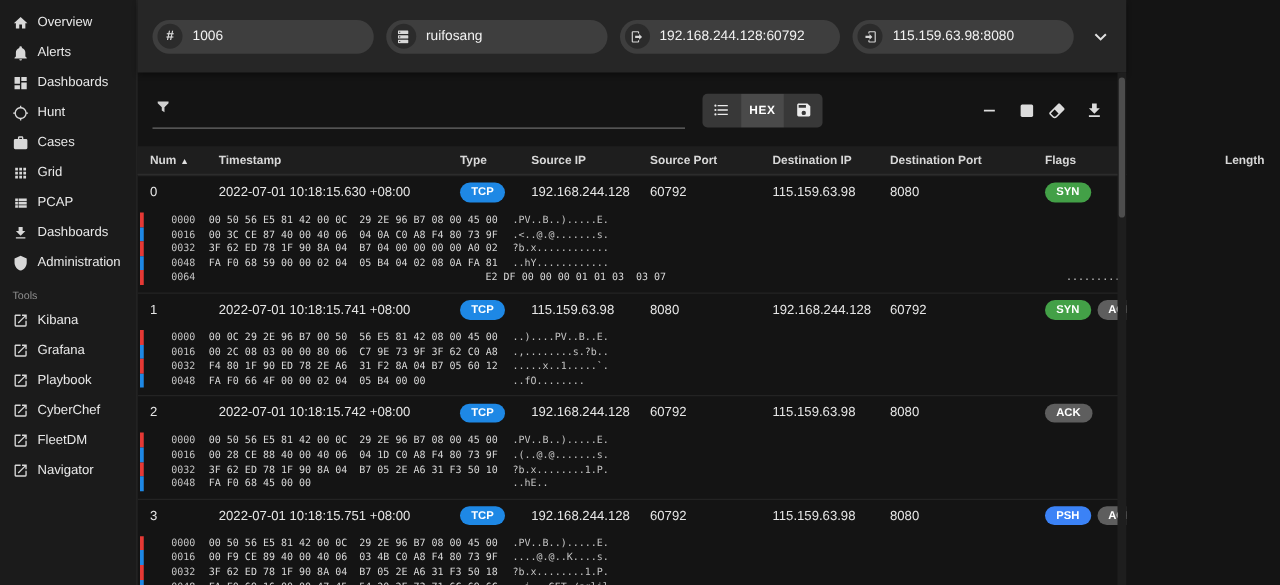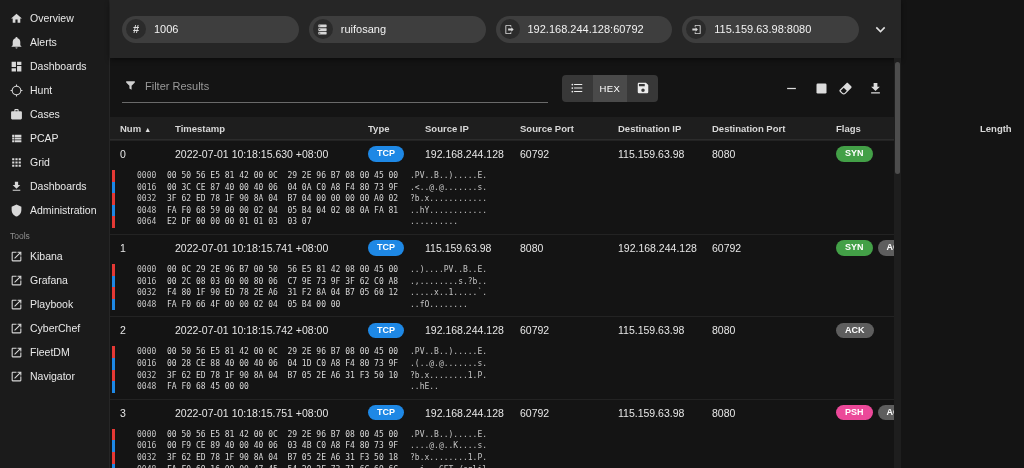--- a/index.html
+++ b/index.html
@@ -26,21 +26,21 @@
   .chev svg { width:19px; height:19px; fill:#e0e0e0; }
 
   
   .toolbar { display:flex; align-items:center; margin:14px 14px 0 12px; height:32px; flex-shrink:0; }
   .filter { display:flex; align-items:center; gap:8px; width:430px; border-bottom:1px solid #6a6a6a; height:30px; padding:0 4px 4px 2px; }
   .filter svg { width:13px; height:13px; fill:#cfcfcf; flex-shrink:0; }
   .filter input { background:transparent; border:0; outline:0; color:#e0e0e0; font-size:11px; width:100%; font-family:inherit; }
   .filter input::placeholder { color:#9a9a9a; }
   .btn-group { display:flex; background:#383838; border-radius:4px; overflow:hidden; height:27px; margin-left:14px; }
   .seg { display:flex; align-items:center; justify-content:center; width:31px; cursor:pointer; }
-  .seg.hex { font-size:9.5px; font-weight:normal; letter-spacing:.5px; color:#fff; background:#4a4a4a; width:35px; }
+  .seg.hex { font-size:9.5px; font-weight:bold; letter-spacing:.5px; color:#fff; background:#4a4a4a; width:35px; }
   .seg svg { width:14px; height:14px; fill:#ececec; }
   .icon-btn { width:24px; height:24px; display:flex; align-items:center; justify-content:center; cursor:pointer; }
   .icon-btn svg { width:15px; height:15px; fill:#dcdcdc; }
   .gap-a { margin-left:122px; }
   .gap-b { margin-left:6px; }
   .spacer { flex:1; }
 
   
   .cols { display:grid; grid-template-columns:55px 193px 57px 95px 98px 94px 124px 144px 1fr;
     align-items:center; padding-left:10px; }
@@ -93,29 +93,29 @@
       <span>Hunt</span>
     </div>
     <div class="side-item">
       <svg viewBox="0 0 24 24">
           <path d="M10,2H14A2,2 0 0,1 16,4V6H20A2,2 0 0,1 22,8V19A2,2 0 0,1 20,21H4C2.89,21 2,20.1 2,19V8C2,6.89 2.89,6 4,6H8V4C8,2.89 8.89,2 10,2M14,6V4H10V6H14Z"></path>
         </svg>
       <span>Cases</span>
     </div>
     <div class="side-item">
       <svg viewBox="0 0 24 24">
+          <path d="M10,4V8H14V4H10M16,4V8H20V4H16M16,10V14H20V10H16M16,16V20H20V16H16M14,20V16H10V20H14M8,20V16H4V20H8M8,14V10H4V14H8M8,8V4H4V8H8M10,14H14V10H10V14Z"></path>
+        </svg>
+      <span>Grid</span>
+    </div>
+    <div class="side-item">
+      <svg viewBox="0 0 24 24">
           <path d="M9,5V9H21V5M9,19H21V15H9M9,14H21V10H9M4,9H8V5H4M4,19H8V15H4M4,14H8V10H4V14Z"></path>
         </svg>
       <span>PCAP</span>
-    </div>
-    <div class="side-item">
-      <svg viewBox="0 0 24 24">
-          <path d="M10,4V8H14V4H10M16,4V8H20V4H16M16,10V14H20V10H16M16,16V20H20V16H16M14,20V16H10V20H14M8,20V16H4V20H8M8,14V10H4V14H8M8,8V4H4V8H8M10,14H14V10H10V14Z"></path>
-        </svg>
-      <span>Grid</span>
     </div>
     <div class="side-item">
       <svg viewBox="0 0 24 24">
           <path d="M5,20H19V18H5M19,9H15V3H9V9H5L12,16L19,9Z"></path>
         </svg>
       <span>Dashboards</span>
     </div>
     <div class="side-item">
       <svg viewBox="0 0 24 24">
           <path d="M12,1L3,5V11C3,16.55 6.84,21.74 12,23C17.16,21.74 21,16.55 21,11V5L12,1Z"></path>
@@ -199,21 +199,20 @@
             <path d="M7.41,8.58L12,13.17L16.59,8.58L18,10L12,16L6,10L7.41,8.58Z"></path>
           </svg>
       </div>
     </div>
 
     <div class="toolbar">
       <div class="filter">
         <svg viewBox="0 0 24 24">
             <path d="M4,4H20V6.5L14,12.5V20L10,17.5V12.5L4,6.5V4Z"></path>
           </svg>
-        <input type="text" placeholder="Filter Results" style="">
       </div>
       <div class="btn-group">
         <div class="seg">
           <svg viewBox="0 0 24 24">
               <path d="M7,5H21V7H7V5M7,13V11H21V13H7M4,4.5A1.5,1.5 0 0,1 5.5,6A1.5,1.5 0 0,1 4,7.5A1.5,1.5 0 0,1 2.5,6A1.5,1.5 0 0,1 4,4.5M4,10.5A1.5,1.5 0 0,1 5.5,12A1.5,1.5 0 0,1 4,13.5A1.5,1.5 0 0,1 2.5,12A1.5,1.5 0 0,1 4,10.5M7,19V17H21V19H7M4,16.5A1.5,1.5 0 0,1 5.5,18A1.5,1.5 0 0,1 4,19.5A1.5,1.5 0 0,1 2.5,18A1.5,1.5 0 0,1 4,16.5Z"></path>
             </svg>
         </div>
         <div class="seg hex">HEX</div>
         <div class="seg">
           <svg viewBox="0 0 24 24">
@@ -266,21 +265,21 @@
           <div class="cell">115.159.63.98</div>
           <div class="cell">8080</div>
           <div class="cell flags"><span class="badge" style="background: rgb(67, 160, 71);">SYN</span></div>
           <div class="cell">74</div>
         </div>
         <div class="hexdump">
           <div class="hexline" style="border-left-color: rgb(229, 57, 53);"><span class="off">0000</span><span class="bytes">00 50 56 E5 81 42 00 0C  29 2E 96 B7 08 00 45 00</span><span class="ascii">.PV..B..).....E.</span></div>
           <div class="hexline" style="border-left-color: rgb(30, 136, 229);"><span class="off">0016</span><span class="bytes">00 3C CE 87 40 00 40 06  04 0A C0 A8 F4 80 73 9F</span><span class="ascii">.&lt;..@.@.......s.</span></div>
           <div class="hexline" style="border-left-color: rgb(229, 57, 53);"><span class="off">0032</span><span class="bytes">3F 62 ED 78 1F 90 8A 04  B7 04 00 00 00 00 A0 02</span><span class="ascii">?b.x............</span></div>
           <div class="hexline" style="border-left-color: rgb(30, 136, 229);"><span class="off">0048</span><span class="bytes">FA F0 68 59 00 00 02 04  05 B4 04 02 08 0A FA 81</span><span class="ascii">..hY............</span></div>
-          <div class="hexline" style="border-left-color: rgb(229, 57, 53);"><span class="off">0064</span><span class="bytes">E2 DF 00 00 00 01 01 03  03 07</span><span class="ascii">..........</span></div>
+          <div class="hexline" style="border-left-color: rgb(229, 57, 53); justify-content: space-between;"><span class="off">0064</span><span class="bytes">E2 DF 00 00 00 01 01 03  03 07</span><span class="ascii">..........</span></div>
         </div>
         <div class="cols packet-row">
           <div class="cell">1</div>
           <div class="cell">2022-07-01 10:18:15.741 +08:00</div>
           <div class="cell"><span class="badge" style="background: rgb(30, 136, 229);">TCP</span></div>
           <div class="cell">115.159.63.98</div>
           <div class="cell">8080</div>
           <div class="cell">192.168.244.128</div>
           <div class="cell">60792</div>
           <div class="cell flags"><span class="badge" style="background: rgb(67, 160, 71);">SYN</span><span class="badge" style="background: rgb(94, 94, 94);">ACK</span></div>
@@ -310,21 +309,21 @@
           <div class="hexline" style="border-left-color: rgb(30, 136, 229);"><span class="off">0048</span><span class="bytes">FA F0 68 45 00 00</span><span class="ascii">..hE..</span></div>
         </div>
         <div class="cols packet-row">
           <div class="cell">3</div>
           <div class="cell">2022-07-01 10:18:15.751 +08:00</div>
           <div class="cell"><span class="badge" style="background: rgb(30, 136, 229);">TCP</span></div>
           <div class="cell">192.168.244.128</div>
           <div class="cell">60792</div>
           <div class="cell">115.159.63.98</div>
           <div class="cell">8080</div>
-          <div class="cell flags"><span class="badge" style="background: #ec4899;">PSH</span><span class="badge" style="background: rgb(94, 94, 94);">ACK</span></div>
+          <div class="cell flags"><span class="badge" style="background: #3b82f6;">PSH</span><span class="badge" style="background: rgb(94, 94, 94);">ACK</span></div>
           <div class="cell">263</div>
         </div>
         <div class="hexdump">
           <div class="hexline" style="border-left-color: rgb(229, 57, 53);"><span class="off">0000</span><span class="bytes">00 50 56 E5 81 42 00 0C  29 2E 96 B7 08 00 45 00</span><span class="ascii">.PV..B..).....E.</span></div>
           <div class="hexline" style="border-left-color: rgb(30, 136, 229);"><span class="off">0016</span><span class="bytes">00 F9 CE 89 40 00 40 06  03 4B C0 A8 F4 80 73 9F</span><span class="ascii">....@.@..K....s.</span></div>
           <div class="hexline" style="border-left-color: rgb(229, 57, 53);"><span class="off">0032</span><span class="bytes">3F 62 ED 78 1F 90 8A 04  B7 05 2E A6 31 F3 50 18</span><span class="ascii">?b.x........1.P.</span></div>
           <div class="hexline" style="border-left-color: rgb(30, 136, 229);"><span class="off">0048</span><span class="bytes">FA F0 69 16 00 00 47 45  54 20 2F 73 71 6C 69 6C</span><span class="ascii">..i...GET /sqlil</span></div>
         </div>
       </div>
 

